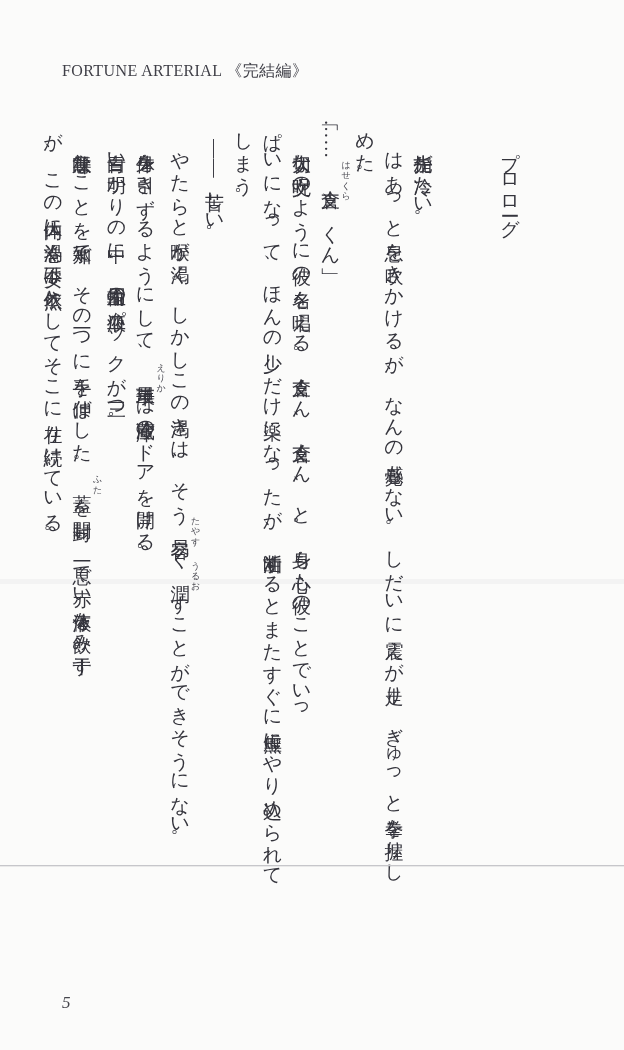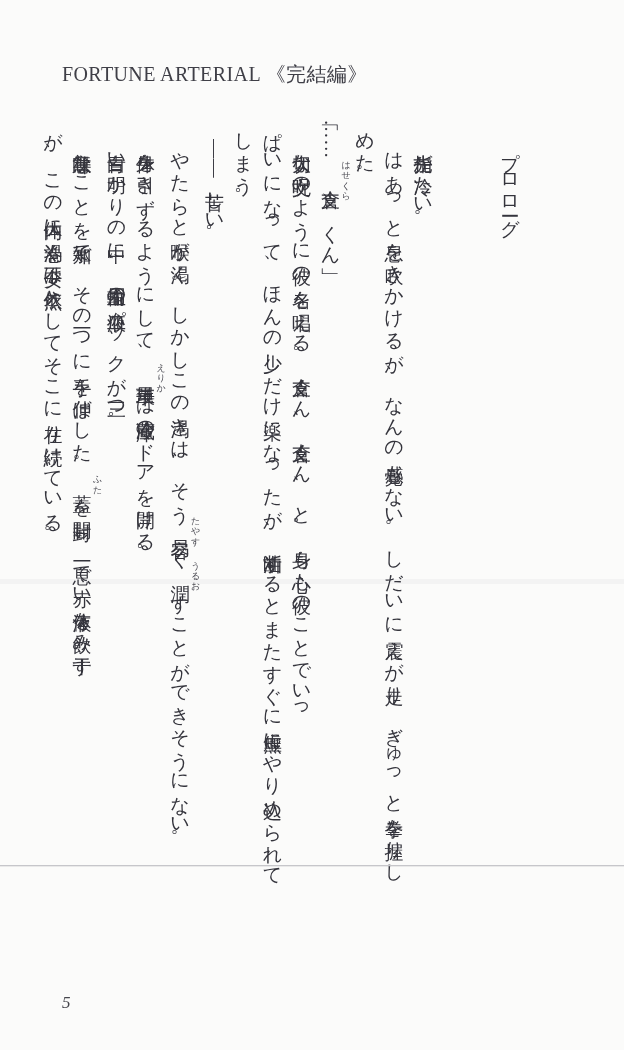--- a/index.html
+++ b/index.html
@@ -5,21 +5,21 @@
   html,body { margin:0; padding:0; background:#e8e8e8; }
   .page {
     position:relative;
     width:624px; height:1050px;
     background:#fbfbfa;
     overflow:hidden;
     font-family:"Liberation Serif","DejaVu Serif",serif;
   }
   .running-header {
     position:absolute; left:62px; top:61px;
-    font-size:20px; letter-spacing:0.4px;
+    font-size:16px; letter-spacing:0.4px;
     color:#3f3f47; white-space:nowrap;
   }
   .vtext {
     position:absolute; top:119px; right:99px; height:875px;
     writing-mode:vertical-rl; text-orientation:mixed;
     font-size:19px; line-height:29px; letter-spacing:0.6px;
     color:#34343c;
   }
   .line { margin:0; white-space:nowrap; }
   .line.indent { text-indent:20px; }

